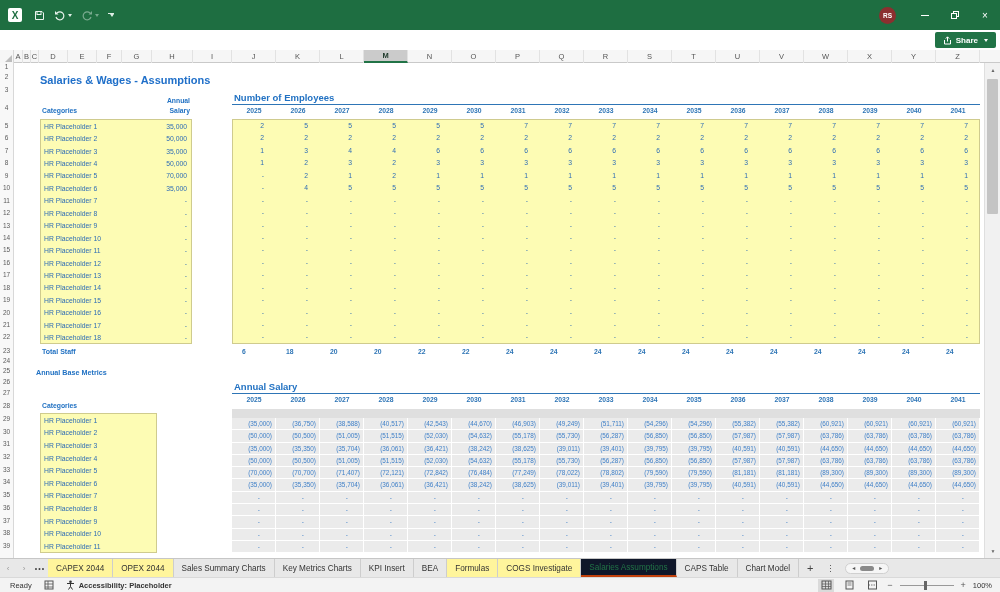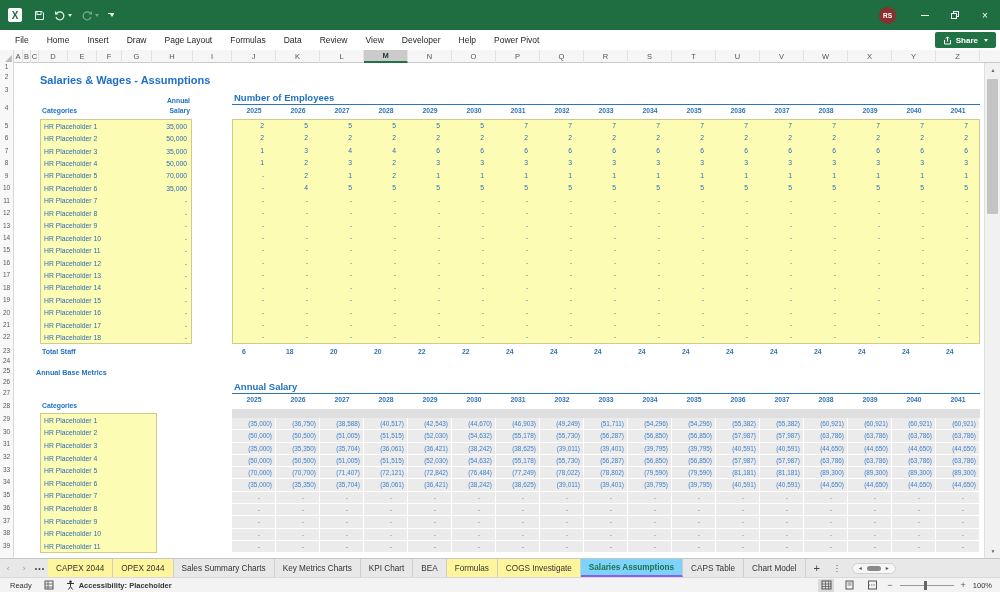--- a/index.html
+++ b/index.html
@@ -74,21 +74,21 @@
   .vscroll { position:absolute; left:984px; top:63px; width:16px; height:495px; background:#F1F1F1; border-left:1px solid #DFDFDF; }
   .vs-arrow { position:absolute; left:0; width:16px; height:14px; display:flex; align-items:center; justify-content:center; font-size:5px; color:#666; }
   .vs-thumb { position:absolute; left:2px; width:11px; background:#C4C4C4; border-radius:1px; }
 
   
   .tabbar { position:absolute; left:0; top:558px; width:1000px; height:19px; background:#E8E8E8; border-top:1px solid #C6C6C6; display:flex; align-items:stretch; }
   .tnav { width:16px; display:flex; align-items:center; justify-content:center; font-size:8px; color:#9a9a9a; }
   .tnav.dark { color:#444; letter-spacing:1px; font-size:7px; }
   .sheettab { display:flex; align-items:center; padding:0 8px; font-size:8.2px; color:#333; border-right:1px solid #CDCDCD; white-space:nowrap; }
   .sheettab.yellow { background:#FFF59C; }
-  .sheettab.active { background:#7dd3fc; color:#217346; font-weight:bold; border-bottom:2px solid #8b5cf6; }
+  .sheettab.active { background:#0f172a; color:#217346; font-weight:normal; border-bottom:2px solid #c2410c; }
   .addsheet { width:22px; display:flex; align-items:center; justify-content:center; color:#444; font-size:11px; }
   .tabopts { width:18px; display:flex; align-items:center; justify-content:center; color:#444; font-size:8px; }
   .hpill { align-self:center; margin-left:6px; height:11px; background:#F6F6F6; border:1px solid #D0D0D0; border-radius:6px; display:flex; align-items:center; gap:4px; padding:0 5px; }
   .hpill .ar { font-size:5px; color:#555; }
   .hpill .hthumb { width:14px; height:5px; background:#8a8a8a; border-radius:3px; }
 
   
   .statusbar { position:absolute; left:0; top:577px; width:1000px; height:15px; background:#F3F3F3; border-top:1px solid #D9D9D9; display:flex; align-items:center; font-size:7.5px; color:#333; }
   .sb-left { display:flex; align-items:center; gap:12px; margin-left:10px; }
   .sb-right { position:absolute; right:8px; display:flex; align-items:center; gap:7px; }
@@ -141,34 +141,20 @@
             <span class="r2"></span>
           </span>
         </div>
       <div class="winbtn">
           <span>×</span>
         </div>
     </div>
   </div>
 
   <div class="ribbonrow">
-    <div class="ribbon-tabs" id="ribbon-tabs">
-        <div class="rtab">File</div>
-        <div class="rtab">Home</div>
-        <div class="rtab">Insert</div>
-        <div class="rtab">Draw</div>
-        <div class="rtab">Page Layout</div>
-        <div class="rtab">Formulas</div>
-        <div class="rtab">Data</div>
-        <div class="rtab">Review</div>
-        <div class="rtab">View</div>
-        <div class="rtab">Developer</div>
-        <div class="rtab">Help</div>
-        <div class="rtab">Power Pivot</div>
-      </div>
     <div class="share-btn">
       <span style="display:flex;">
         <svg width="9" height="9" viewBox="0 0 9 9">
             <path d="M1.5 4 v4 h6 v-4" fill="none" stroke="#fff" stroke-width="1"></path>
             <line x1="4.5" y1="5.5" x2="4.5" y2="1" stroke="#fff" stroke-width="1"></line>
             <path d="M2.8 2.6 L4.5 0.8 L6.2 2.6" fill="none" stroke="#fff" stroke-width="1"></path>
           </svg>
       </span>
       <span>Share</span>
       <span class="caret"></span>
@@ -997,21 +983,21 @@
 
   <div class="tabbar">
     <div class="tnav">‹</div>
     <div class="tnav">›</div>
     <div class="tnav dark">•••</div>
     <div style="display:flex; align-items:stretch;" id="sheettabs">
         <div class="sheettab yellow">CAPEX 2044</div>
         <div class="sheettab yellow">OPEX 2044</div>
         <div class="sheettab">Sales Summary Charts</div>
         <div class="sheettab">Key Metrics Charts</div>
-        <div class="sheettab">KPI Chart</div>
+        <div class="sheettab">KPI Insert</div>
         <div class="sheettab">BEA</div>
         <div class="sheettab yellow">Formulas</div>
         <div class="sheettab yellow">COGS Investigate</div>
         <div class="sheettab active">Salaries Assumptions</div>
         <div class="sheettab">CAPS Table</div>
         <div class="sheettab">Chart Model</div>
       </div>
     <div class="addsheet">+</div>
     <div class="tabopts">⋮</div>
     <div class="hpill">

